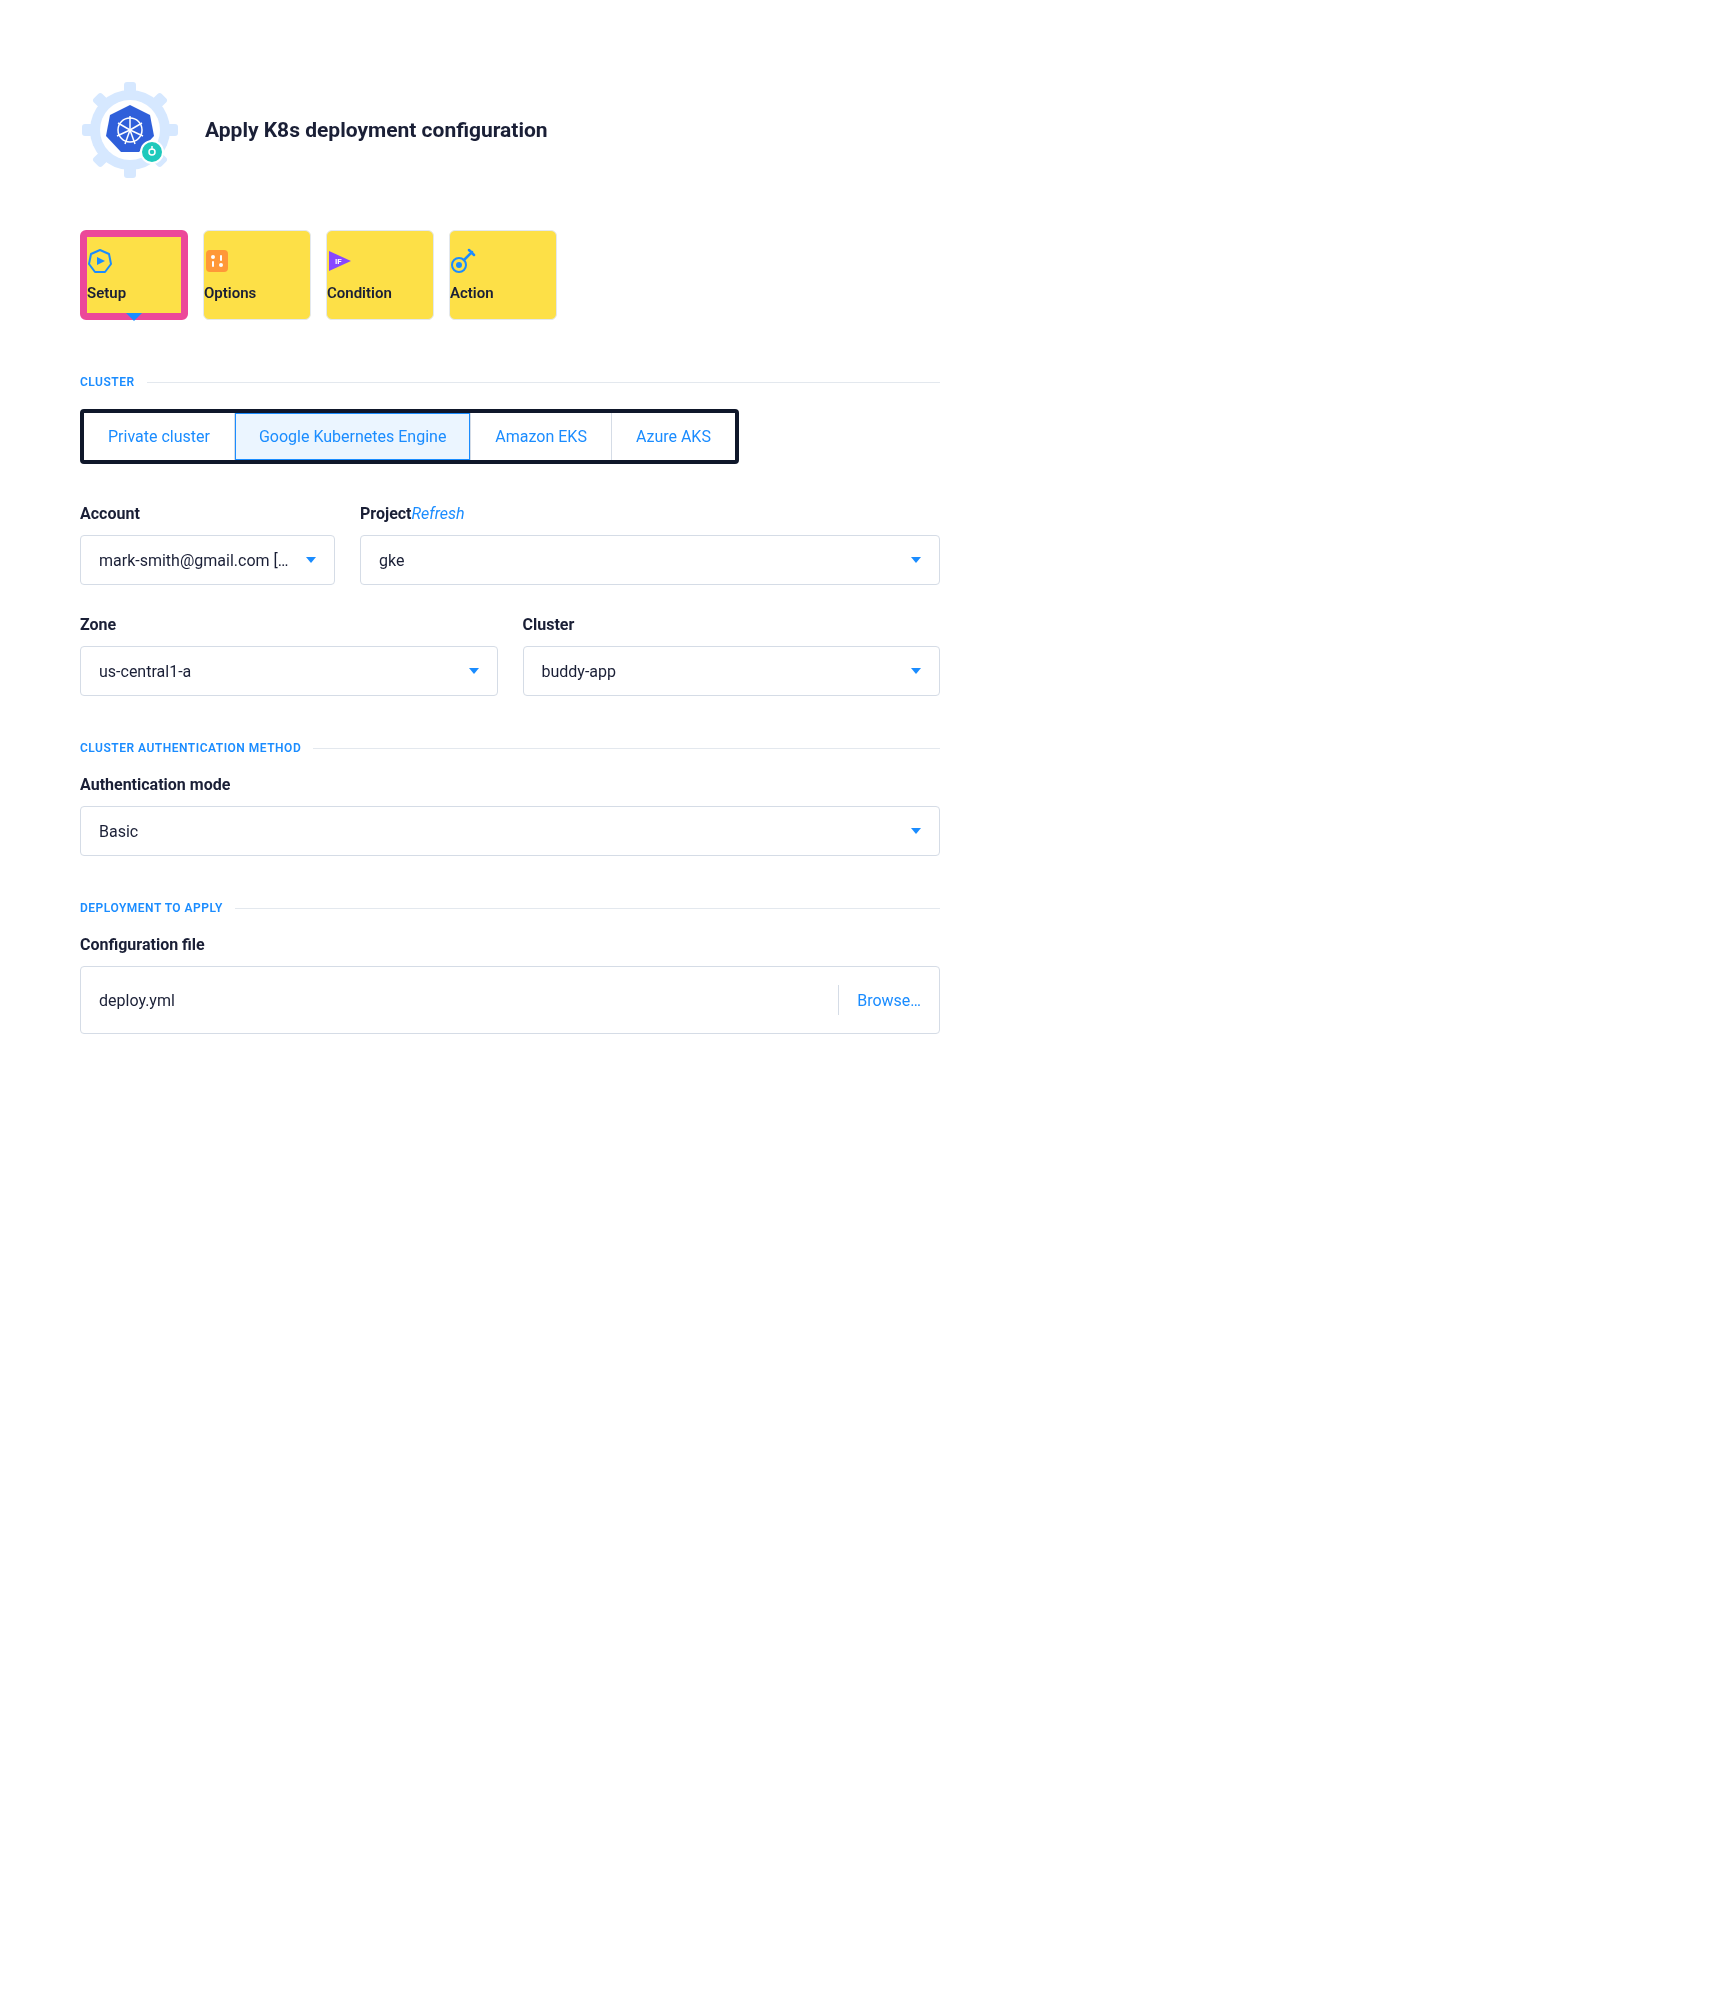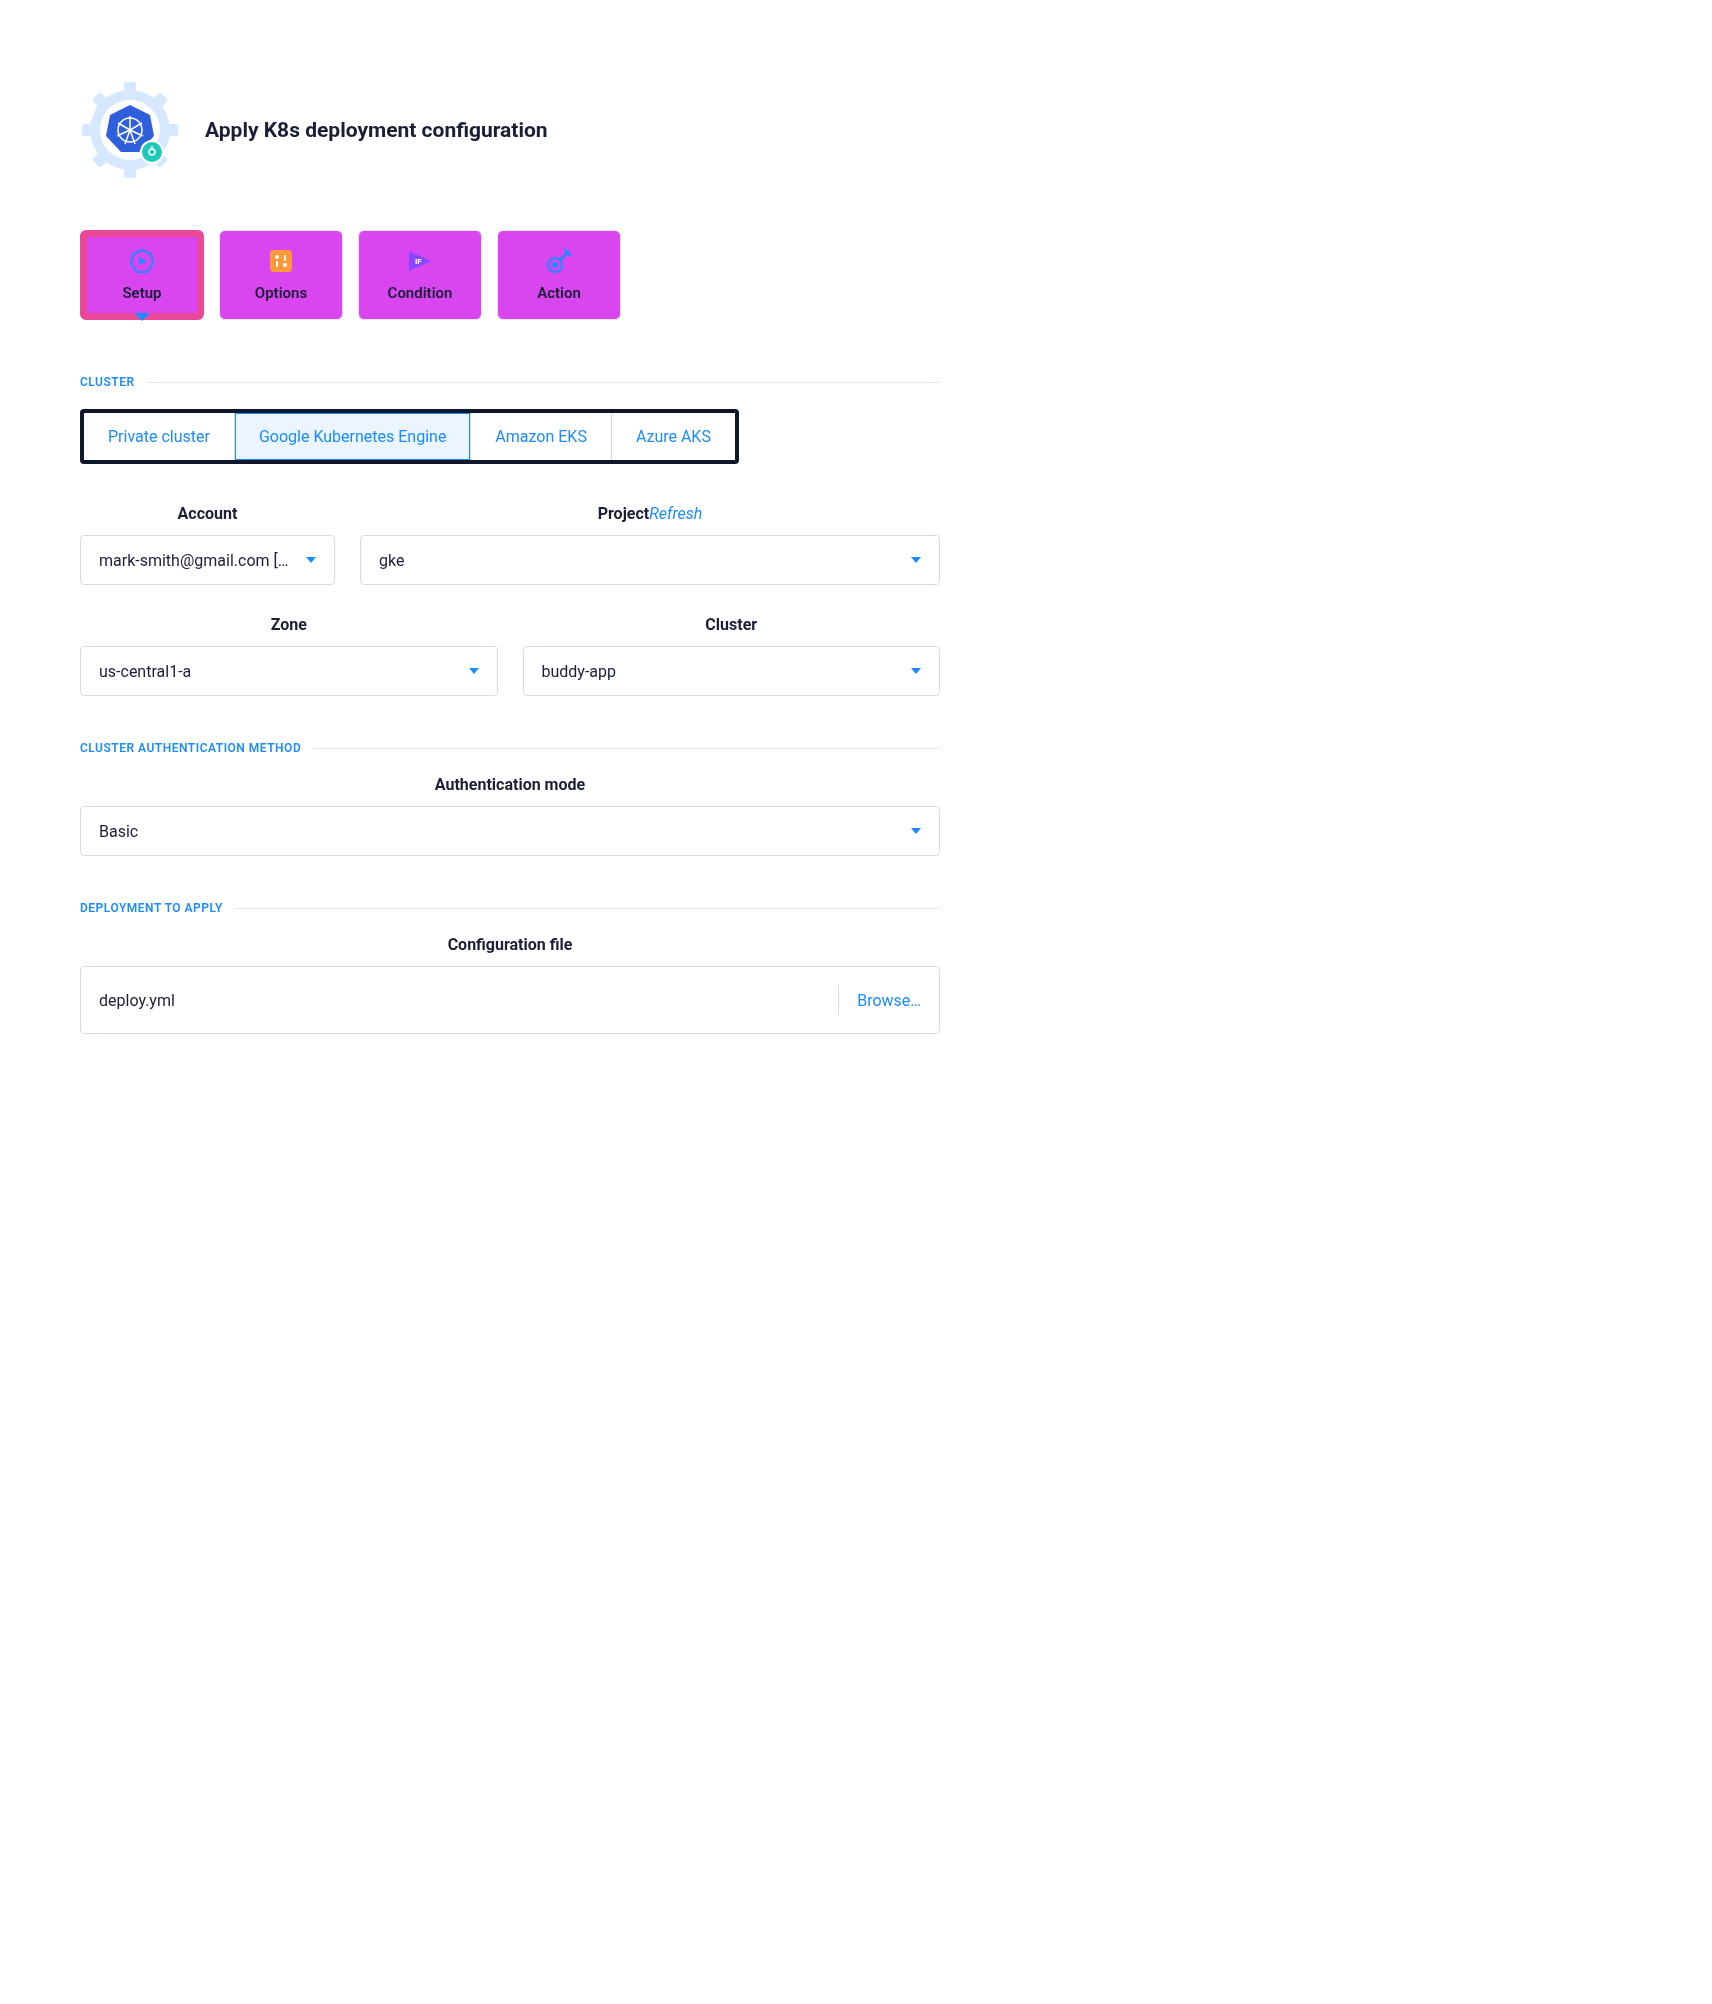--- a/index.html
+++ b/index.html
@@ -31,32 +31,32 @@
       font-size: 21px;
       font-weight: 700;
       color: #1a1f36;
     }
     .tabs {
       display: flex;
       gap: 15px;
       margin-bottom: 55px;
     }
     .tab {
-      width: 124px;
+      width: 108px;
       height: 90px;
       border: 1px solid #e3e8ee;
       border-radius: 6px;
       display: flex;
       flex-direction: column;
-      align-items: center;
+      align-items: flex-start;
       justify-content: center;
       gap: 10px;
       cursor: pointer;
       position: relative;
-      background: #d946ef;
+      background: #fde047;
     }
     .tab.active {
       border: 7px solid #ec4899;
     }
     .tab.active::after {
       content: '';
       position: absolute;
       bottom: -8px;
       left: 50%;
       transform: translateX(-50%);
@@ -134,21 +134,21 @@
     .form-group {
       flex: 1;
       display: flex;
       flex-direction: column;
     }
     .form-group-narrow {
       flex: 0 0 255px;
     }
     .form-label-row {
       display: flex;
-      justify-content: center;
+      justify-content: flex-start;
       align-items: baseline;
       margin-bottom: 12px;
     }
     .form-label {
       font-size: 16px;
       font-weight: 700;
       color: #1a1f36;
     }
     .refresh-link {
       font-size: 16px;

